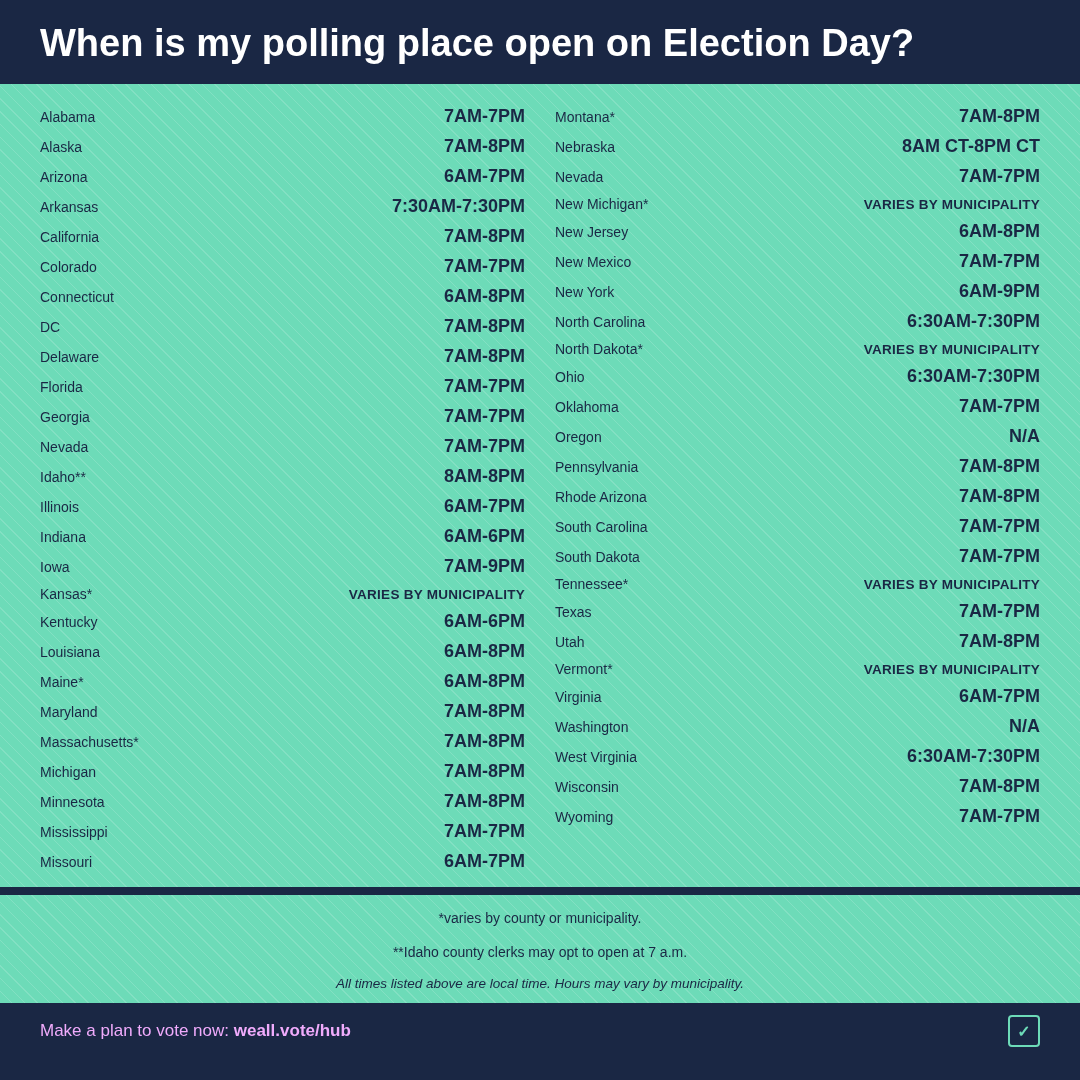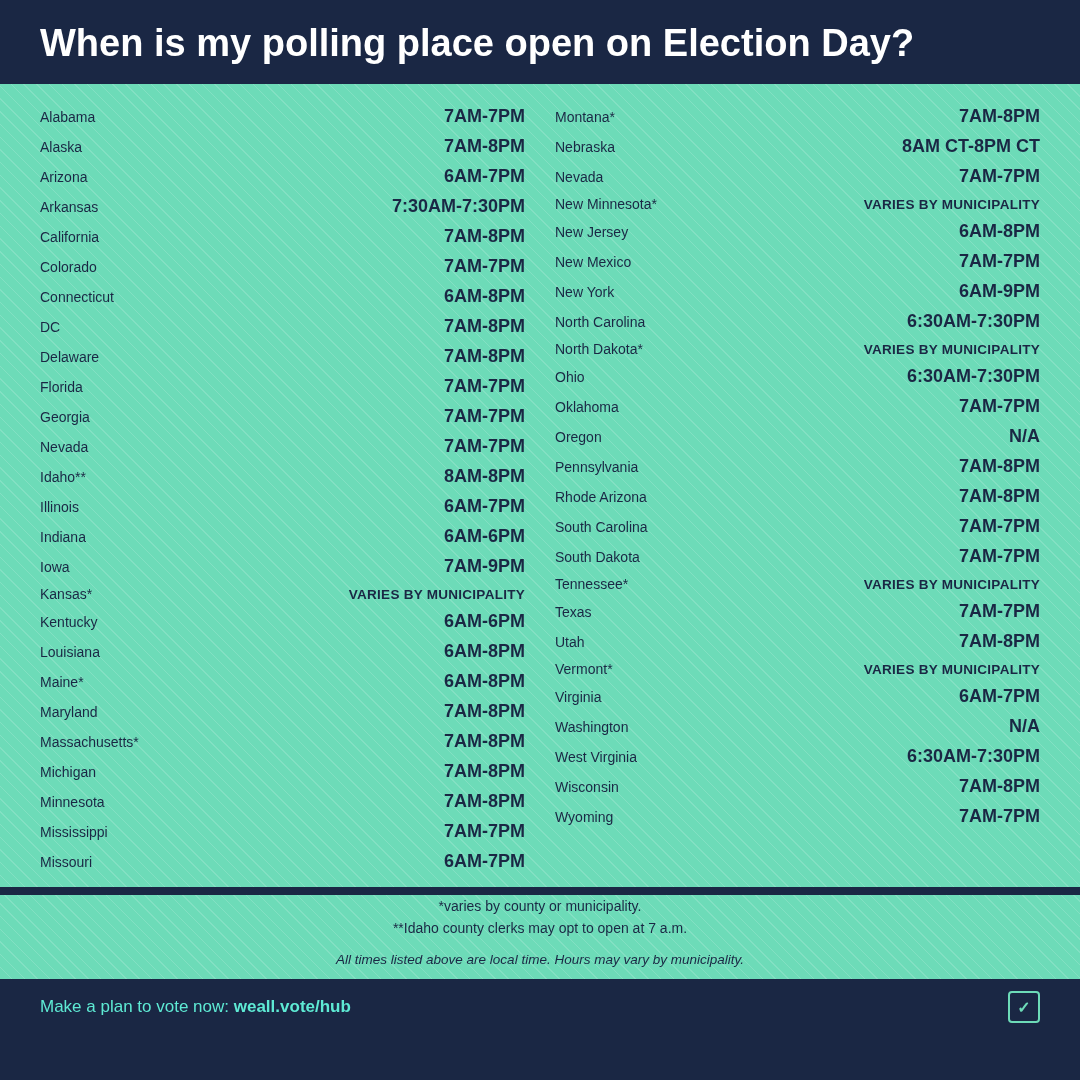--- a/index.html
+++ b/index.html
@@ -75,35 +75,36 @@
         transparent 8px,
         rgba(255,255,255,0.15) 8px,
         rgba(255,255,255,0.15) 9px
       );
       padding-bottom: 8px;
     }
     .footnotes p {
       color: #1a2744;
       font-size: 14px;
       line-height: 1.6;
+      margin-top: 12px;
     }
     .footnotes p.italic {
       font-style: italic;
       font-size: 13.5px;
       margin-top: 10px;
     }
     .footer {
       background: #1a2744;
       padding: 12px 40px;
       display: flex;
       justify-content: space-between;
       align-items: center;
     }
     .footer-text {
-      color: #5eead4;
+      color: #f0abfc;
       font-size: 17px;
     }
     .footer-text strong {
       font-weight: 900;
     }
     .footer-icon {
       width: 32px;
       height: 32px;
       border: 2px solid #6ddbb8;
       border-radius: 4px;
@@ -241,21 +242,21 @@
           </div>
           <div class="state-row">
             <span class="state-name">Nebraska</span>
             <span class="state-hours">8AM CT-8PM CT</span>
           </div>
           <div class="state-row">
             <span class="state-name">Nevada</span>
             <span class="state-hours">7AM-7PM</span>
           </div>
           <div class="state-row">
-            <span class="state-name">New Minnesota*</span>
+            <span class="state-name">New Michigan*</span>
             <span class="state-hours varies">VARIES BY MUNICIPALITY</span>
           </div>
           <div class="state-row">
             <span class="state-name">New Jersey</span>
             <span class="state-hours">6AM-8PM</span>
           </div>
           <div class="state-row">
             <span class="state-name">New Mexico</span>
             <span class="state-hours">7AM-7PM</span>
           </div>

